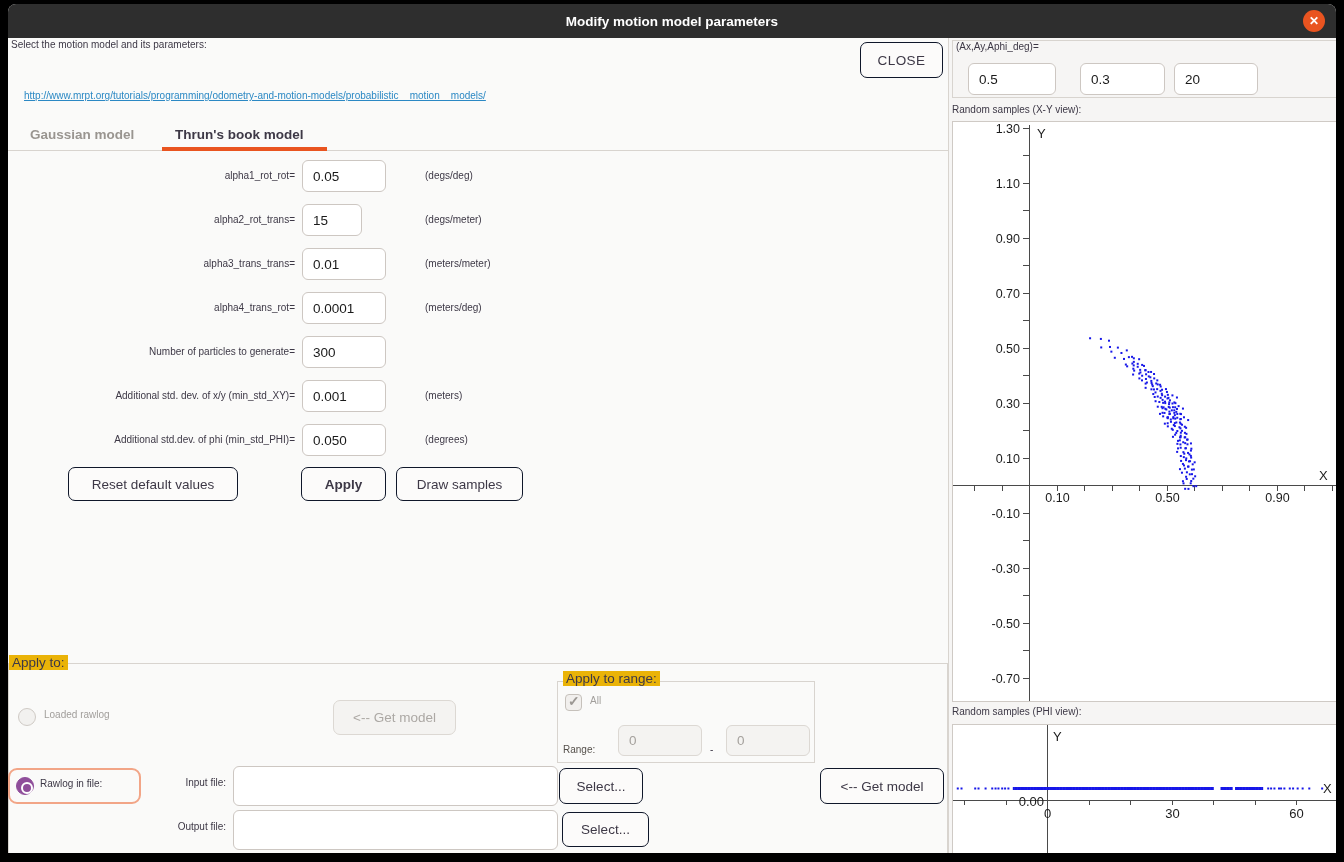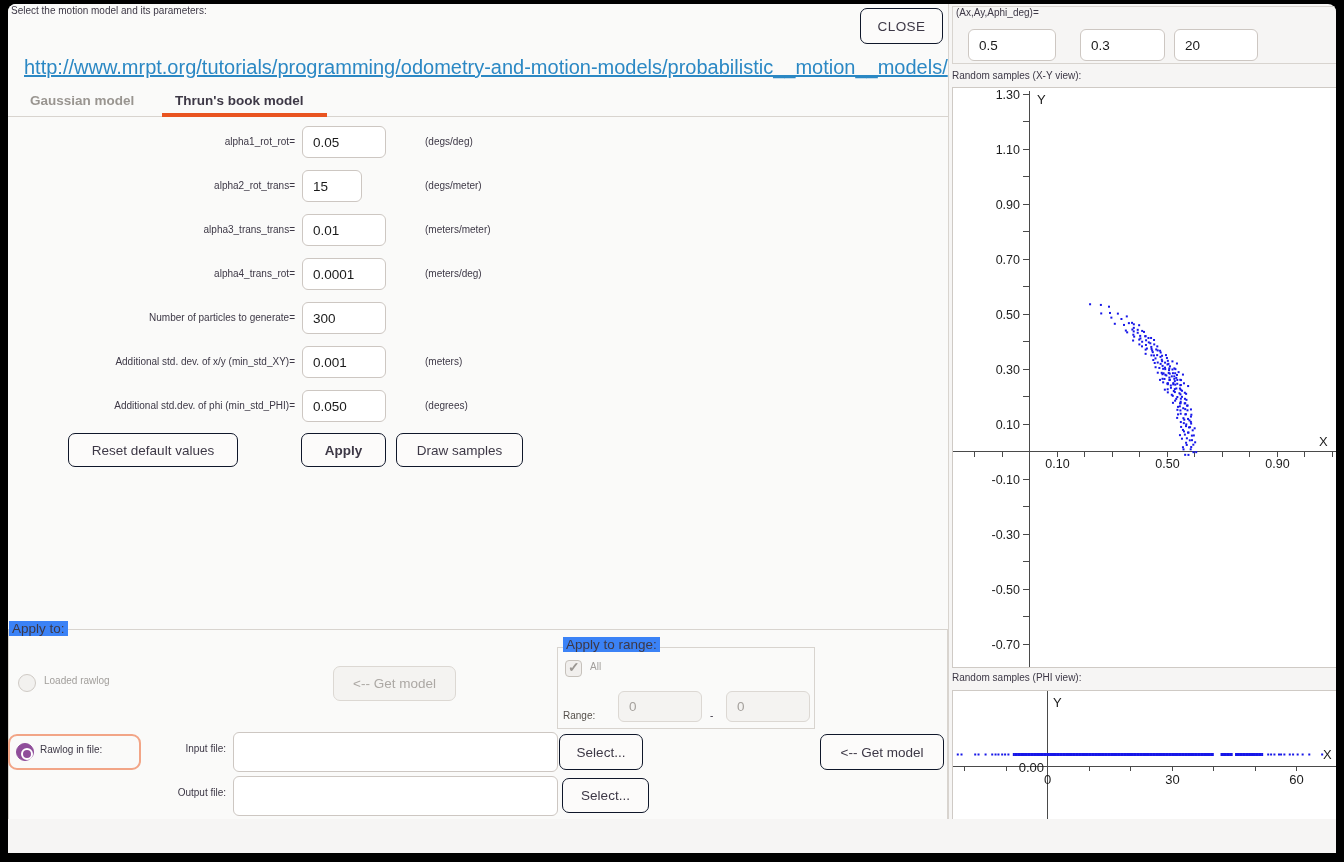--- a/index.html
+++ b/index.html
@@ -42,30 +42,30 @@
   }
   .gtk-btn.bold { font-weight:bold; }
   .gtk-btn.disabled { color:#aca8a4; background:#f4f3f1; border-color:#dcd8d3; cursor:default; }
 
   .gtk-input {
     position:absolute; background:#ffffff; border:1px solid #cdc7c2; border-radius:6px;
     font-size:13.5px; color:#1a1a1a; font-family:inherit; padding:0 6px 0 10px; outline:none;
   }
   .gtk-input:disabled { background:#f4f3f1; border-color:#dcd8d3; color:#a5a19d; }
 
-  .link { position:absolute; font-size:20px; color:#2b88c4; text-decoration:underline; cursor:pointer; white-space:nowrap; }
+  .link { position:absolute; font-size:10px; color:#2b88c4; text-decoration:underline; cursor:pointer; white-space:nowrap; }
 
   .tabbar { position:absolute; left:0; top:80px; width:941px; height:33px; border-bottom:1px solid #d8d4cf; }
   .tab { position:absolute; top:0; height:33px; line-height:33px; font-size:13.5px; font-weight:bold; cursor:pointer; }
   .tab.inactive { color:#999590; }
   .tab.active { color:#3d3846; }
   .tab-indicator { position:absolute; left:154px; top:109px; width:165px; height:4px; background:#e95420; }
 
   .frame { position:absolute; border:1px solid #d8d4cf; background:transparent; }
-  .frame-label { position:absolute; background:#3b82f6; padding:0 3px; font-size:13.5px; color:#3d3846; z-index:2; white-space:nowrap; }
+  .frame-label { position:absolute; background:#eab308; padding:0 3px; font-size:13.5px; color:#3d3846; z-index:2; white-space:nowrap; }
 
   .radio { position:absolute; width:18px; height:18px; border-radius:50%; }
   .radio.off { border:1px solid #cfcac5; background:#f2f1ef; }
   .radio.on  { background:#8f4e9a; border:1px solid #8f4e9a; }
   .radio.on::after {
     content:""; position:absolute; left:4px; top:4px; width:8px; height:8px;
     border:2px solid #ffffff; border-radius:50%;
   }
   .focus-ring { position:absolute; border:2px solid #f2a587; border-radius:9px; }
 
@@ -73,20 +73,26 @@
   .checkbox .check-glyph { position:absolute; left:2px; top:-2px; color:#9b9793; font-size:14px; font-weight:bold; }
   .checkbox .check-glyph::before { content:"\2713"; }
 
   .chart-box { position:absolute; background:#ffffff; border:1px solid #cfcac5; overflow:hidden; }
   svg text { font-family:"Liberation Sans", sans-serif; }
 </style>
 </head>
 <body>
 
 <div class="window">
+  <div class="titlebar">
+    <span class="titlebar-title">Modify motion model parameters</span>
+    <div class="win-close">
+      <span class="x-glyph"></span>
+    </div>
+  </div>
 
   <div class="content">
     <div class="left-panel"></div>
 
     <span class="lbl" style="left:3px; top:1px;">Select the motion model and its parameters:</span>
     <button class="gtk-btn" style="left:852px; top:4px; width:83px; height:36px; letter-spacing:0.4px;">CLOSE</button>
 
     <span class="link" style="left:16px; top:52px;">http://www.mrpt.org/tutorials/programming/odometry-and-motion-models/probabilistic__motion__models/</span>
 
     <div class="tabbar">

